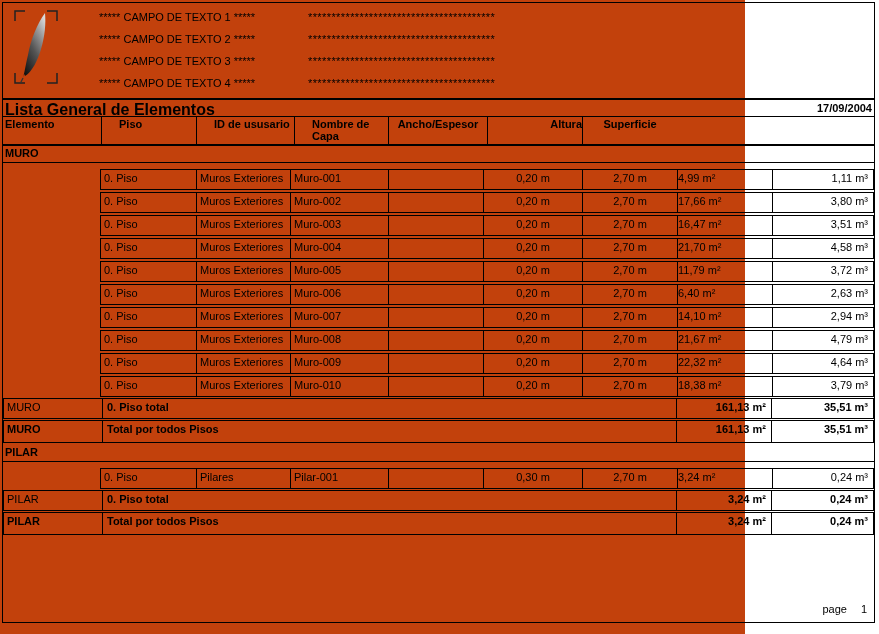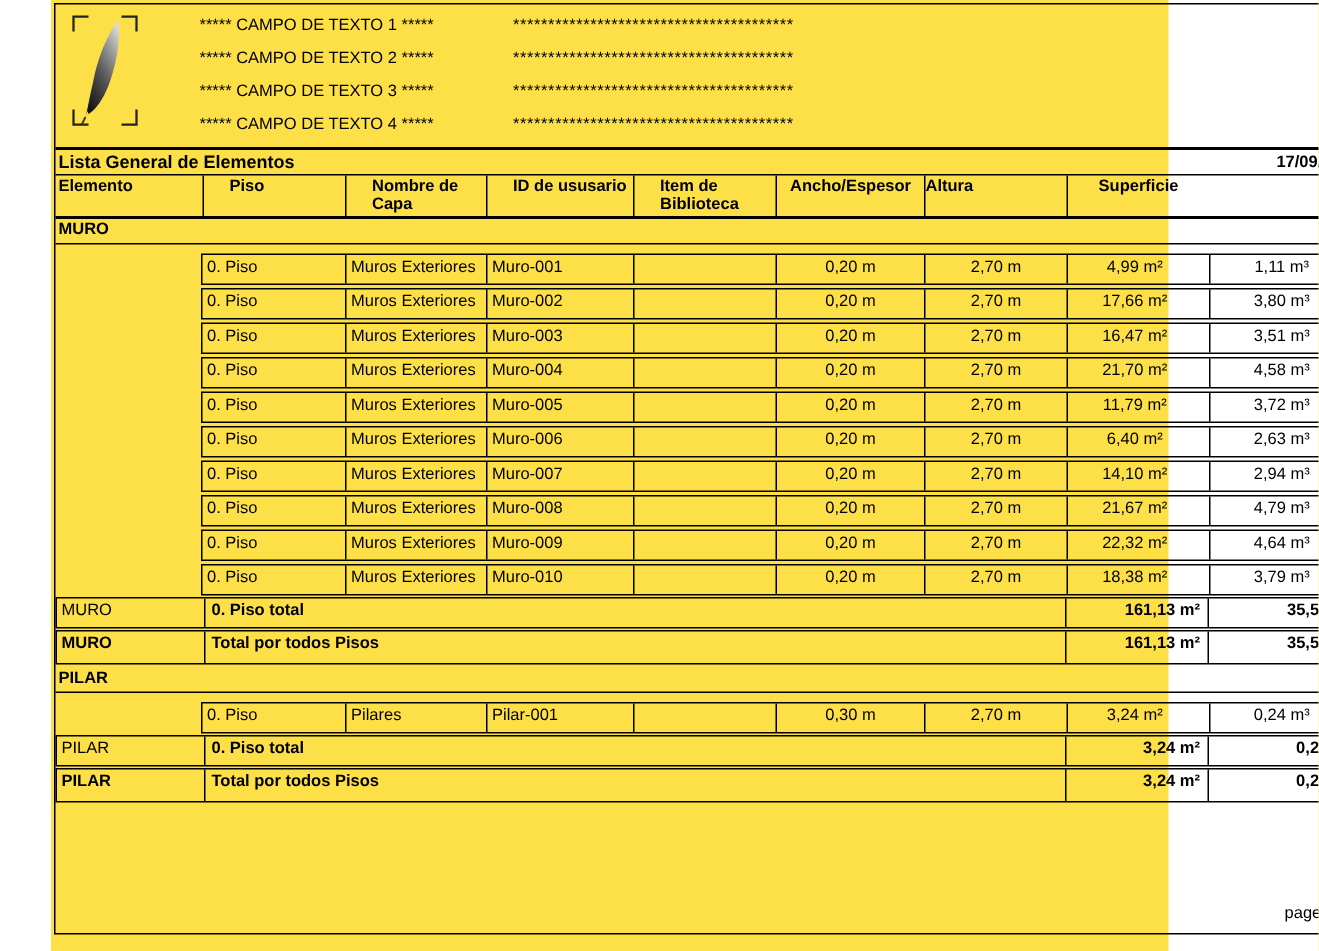--- a/index.html
+++ b/index.html
@@ -1,66 +1,66 @@
 <!DOCTYPE html>
 <html><head>
 <meta charset="utf-8">
 <style>
   html,body{margin:0;padding:0;background:#fff;}
-  .page{position:relative;width:745px;height:634px;background:#fde047;
-        font-family:"Liberation Sans", sans-serif;color:#000;font-size:11px;margin-left:34px;}
+  .page{position:relative;width:745px;height:634px;background:#c2410c;
+        font-family:"Liberation Sans", sans-serif;color:#000;font-size:11px;}
   .page-border{position:absolute;left:2px;top:2px;width:871px;height:619px;border:1px solid #000;}
 
   
   .header-block{position:relative;height:95px;border-bottom:2px solid #000;}
   .logo{position:absolute;left:9px;top:5px;width:48px;height:84px;}
   .fields{position:absolute;left:0;top:4px;right:0;}
   .field-row{position:relative;height:22px;}
   .f-label{position:absolute;left:96px;top:4px;white-space:pre;}
   .f-value{position:absolute;left:305px;top:4px;white-space:pre;letter-spacing:.4px;}
 
   
   .title-row{position:relative;height:16px;border-bottom:1px solid #000;}
-  .title{position:absolute;left:2px;top:1px;font-weight:bold;font-size:12px;}
+  .title{position:absolute;left:2px;top:1px;font-weight:bold;font-size:16px;}
   .date{position:absolute;right:2px;top:2px;font-weight:bold;}
 
   
   .colheader{display:flex;height:27px;border-bottom:2px solid #000;font-weight:bold;line-height:12px;}
   .colheader > div{box-sizing:border-box;padding-top:1px;}
   .ch{border-left:1px solid #000;padding-left:17px;}
   .ch-first{width:98px;padding-left:2px;}
   .ch-piso{width:95px;}
   .ch-nombre{width:94px;}
   .ch-id{width:98px;}
   .ch-item{width:95px;}
   .ch-ancho{width:99px;text-align:center;padding-left:0;}
   .ch-ancho span{display:inline-block;width:86px;word-break:break-all;}
-  .ch-altura{width:95px;text-align:left;padding-left:0;}
+  .ch-altura{width:95px;text-align:right;padding-left:0;}
   .ch-sup{width:95px;text-align:center;padding-left:0;}
   .ch-vol{flex:1;text-align:center;padding-left:0;}
 
   
   .group-row{height:15px;border-bottom:1px solid #000;font-weight:bold;padding:1px 0 0 2px;}
 
   
   .data-section{display:flex;margin-top:6px;}
   .spacer{width:97px;}
   .rows{flex:1;}
   .data-row{display:flex;border:1px solid #000;height:19px;line-height:12px;}
   .data-row + .data-row{margin-top:2px;}
   .data-row > div{box-sizing:border-box;padding-top:2px;}
   .dc{border-left:1px solid #000;}
   .c-piso{width:95px;border-left:none;padding-left:3px;}
   .c-capa{width:94px;padding-left:3px;}
   .c-id{width:98px;padding-left:3px;}
   .c-item{width:95px;}
   .c-ancho{width:99px;text-align:center;}
   .c-altura{width:95px;text-align:center;}
-  .c-sup{width:95px;text-align:center;padding-right:5px;}
-  .c-vol{flex:1;text-align:center;padding-right:5px;}
+  .c-sup{width:95px;text-align:left;padding-right:5px;}
+  .c-vol{flex:1;text-align:right;padding-right:5px;}
 
   
   .summary-row{display:flex;border:1px solid #000;height:19px;line-height:12px;margin-top:1px;}
   .summary-row > div{box-sizing:border-box;padding-top:2px;}
   .sum-elem{width:98px;padding-left:3px;}
   .sum-label{flex:1;border-left:1px solid #000;font-weight:bold;padding-left:4px;}
   .sum-sup{width:95px;border-left:1px solid #000;font-weight:bold;text-align:right;padding-right:5px;}
   .sum-vol{width:102px;border-left:1px solid #000;font-weight:bold;text-align:right;padding-right:5px;}
   .summary-row.grand{height:21px;}
   .summary-row.grand .sum-elem{font-weight:bold;}
@@ -116,23 +116,22 @@
     </div>
 
     <div class="title-row">
       <span class="title">Lista General de Elementos</span>
       <span class="date">17/09/2004</span>
     </div>
 
     <div class="colheader">
       <div class="ch-first">Elemento</div>
       <div class="ch ch-piso">Piso</div>
+      <div class="ch ch-id">ID de ususario</div>
       <div class="ch ch-nombre">Nombre de Capa</div>
-      <div class="ch ch-id">ID de ususario</div>
-      <div class="ch ch-item">Item de Biblioteca</div>
       <div class="ch ch-ancho"><span>Ancho/Espesor</span></div>
       <div class="ch ch-altura">Altura</div>
       <div class="ch ch-sup">Superficie</div>
     </div>
 
     <div class="group-row">MURO</div>
     <div class="data-section">
       <div class="spacer"></div>
       <div class="rows">
 

